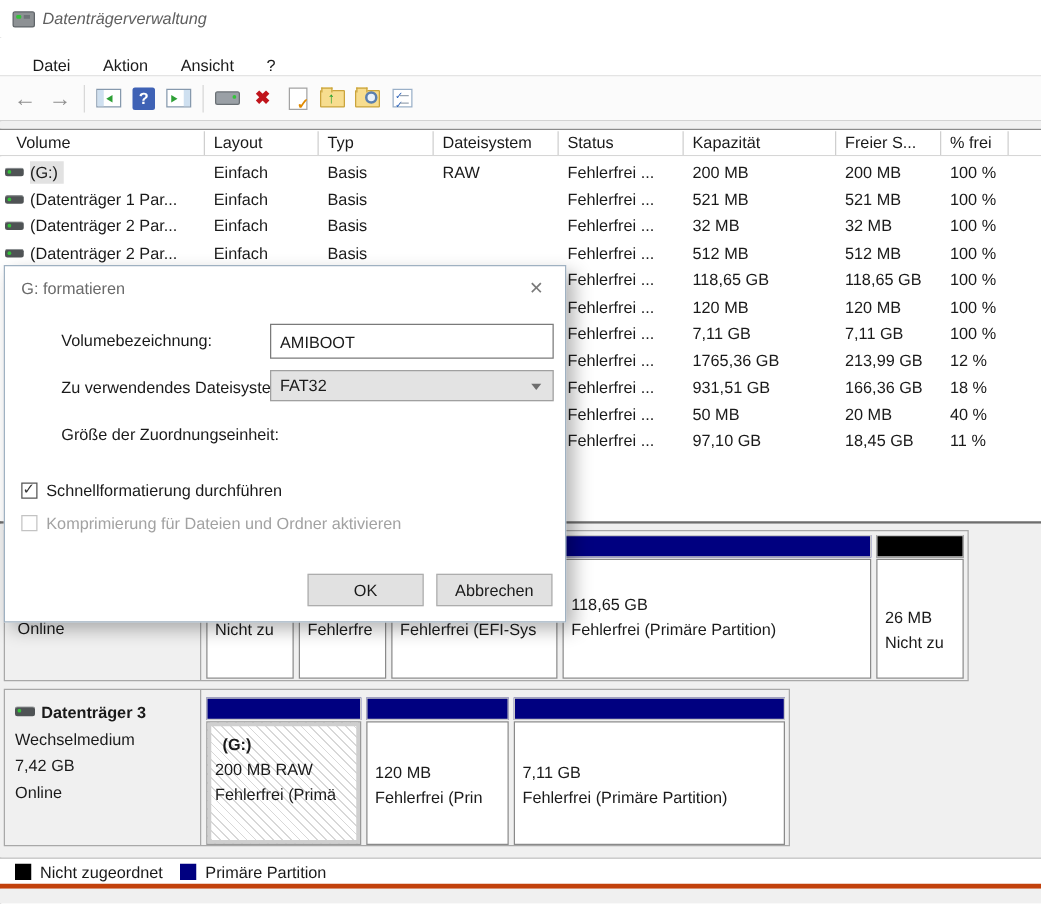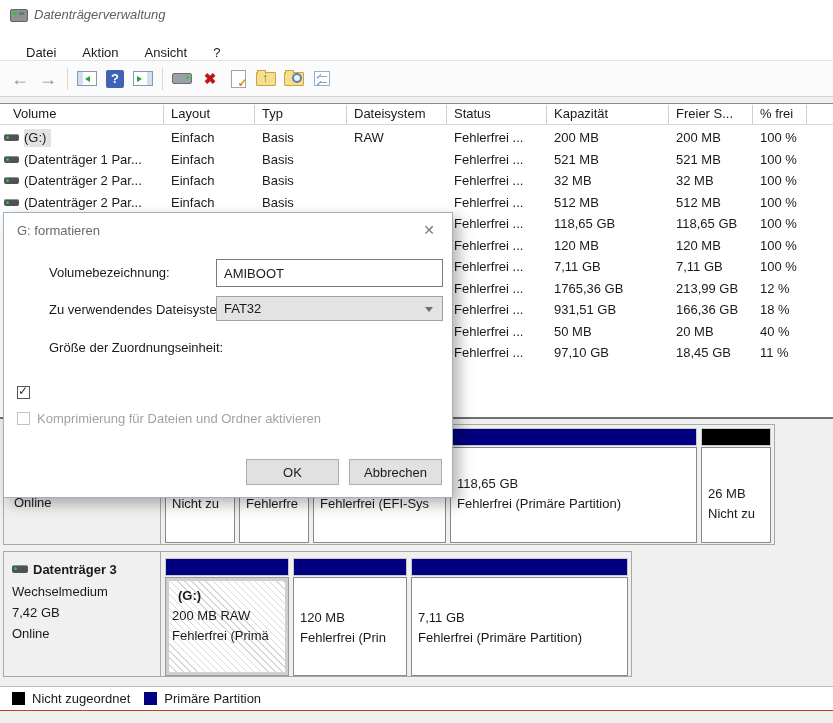--- a/index.html
+++ b/index.html
@@ -71,21 +71,21 @@
   .drive-ico::after{content:"";position:absolute;left:2px;top:1px;width:3px;height:3px;background:#34c23a;border-radius:50%;}
   .part{position:absolute;box-sizing:border-box;}
   .pbar{position:absolute;left:0;width:100%;height:18px;border:1px solid #c9c9c9;box-sizing:border-box;}
   .pbody{position:absolute;left:0;width:100%;background:#fff;border:1px solid #8a8a8a;box-sizing:border-box;font-size:13px;line-height:20px;overflow:hidden;}
   .pbody .pl{padding-left:6px;white-space:nowrap;}
   .hatch{background:repeating-linear-gradient(45deg,#ffffff 0px,#ffffff 4px,#d8d8d8 4px,#d8d8d8 5px);
          border:1px solid #9a9a9a;box-shadow:inset 0 0 0 3px #cfcfcf;}
   .pname{font-weight:bold;padding-left:12px;}
 
   
-  .legend{left:0;top:686px;width:833px;height:25px;background:#fff;border-top:1px solid #bcbcbc;border-bottom:1px solid #c2410c;
+  .legend{left:0;top:686px;width:833px;height:25px;background:#fff;border-top:1px solid #bcbcbc;border-bottom:4px solid #c2410c;
           box-sizing:border-box;display:flex;align-items:center;padding-left:12px;font-size:13px;}
   .lg-sq{width:13px;height:13px;margin-right:7px;}
   .lg-item2{margin-left:14px;display:flex;align-items:center;}
   .lg-item1{display:flex;align-items:center;}
   .bstrip{left:0;top:711px;width:833px;height:12px;background:#f0f0f0;}
 
   
   .dialog{left:3px;top:212px;width:450px;height:286px;background:#fff;border:1px solid #9fb1c1;
           box-shadow:6px 6px 14px rgba(0,0,0,0.30);z-index:10;box-sizing:border-box;}
   .dlg-title{position:absolute;left:13px;top:10px;font-size:13px;color:#6a6a6a;}
@@ -361,20 +361,21 @@
     <input class="dlg-input" style="top: 46px;" value="AMIBOOT">
 
     <div class="dlg-label" style="top:89px">Zu verwendendes Dateisystem:</div>
     <div class="dlg-select" style="top:83px">
       <span>FAT32</span>
     </div>
 
     <div class="dlg-label" style="top:127px">Größe der Zuordnungseinheit:</div>
 
     <div class="cbx checked" style="top:173px"></div>
+    <div class="cbx-label" style="top:172px">Schnellformatierung durchführen</div>
 
     <div class="cbx disabled" style="top:199px"></div>
     <div class="cbx-label disabled" style="top:198px">Komprimierung für Dateien und Ordner aktivieren</div>
 
     <div class="dlg-btn" style="left:345px;top:246px">Abbrechen</div>
     <div class="dlg-btn" style="left:242px;top:246px">OK</div>
   </div>
 
 </div>
 

